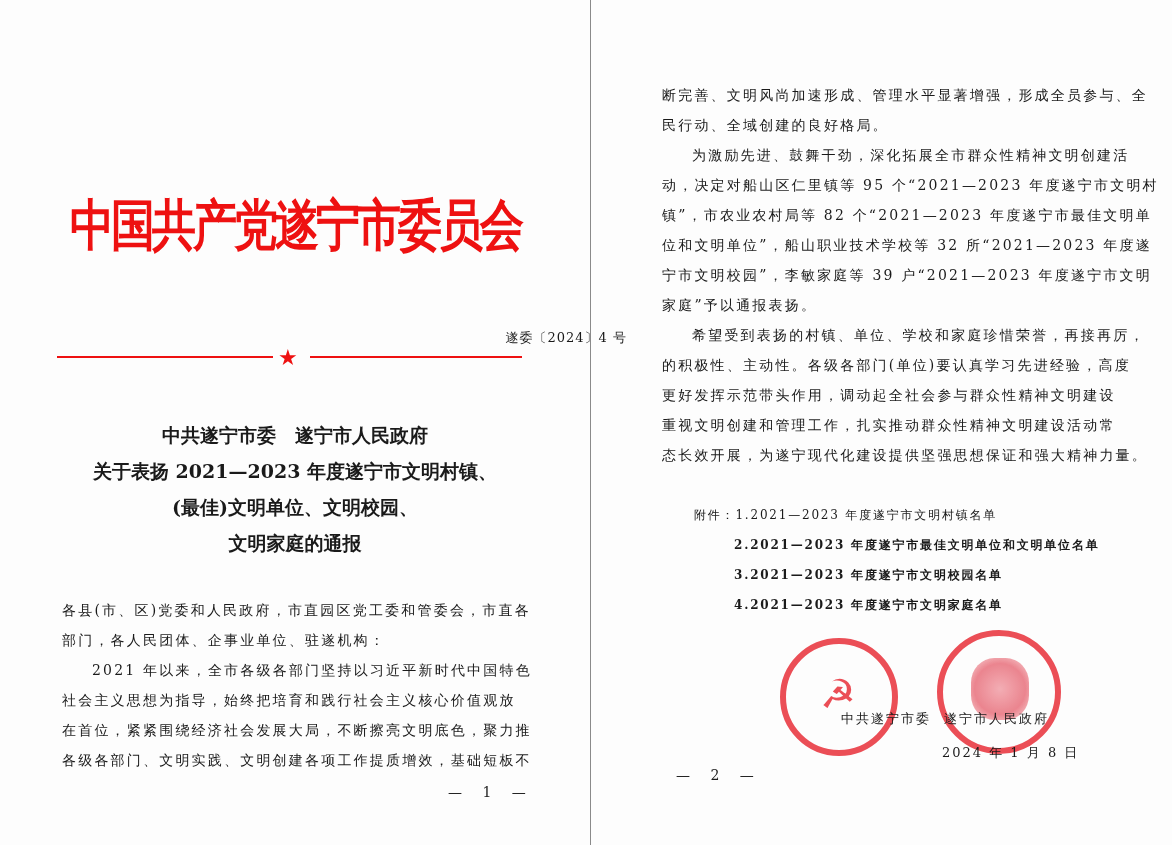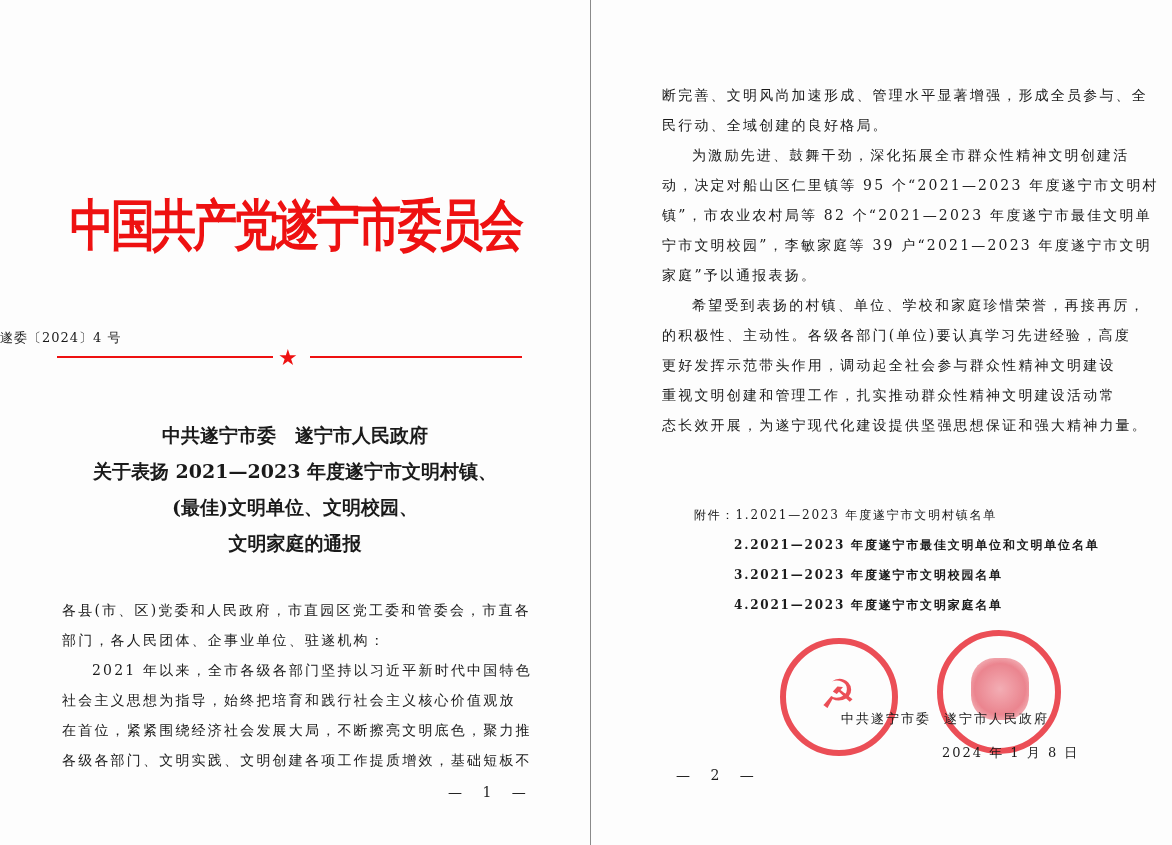--- a/index.html
+++ b/index.html
@@ -12,21 +12,21 @@
   .page-left { left:0; width:590px; }
   .page-right { left:591px; width:581px; }
   .divider { position:absolute; left:590px; top:0; width:1px; height:845px; background:#8a8a8a; }
 
   .red-head {
     position:absolute; left:70px; width:450px; top:172px; text-align:center;
     font-family:"DejaVu Sans","Liberation Sans",sans-serif; font-weight:bold;
     color:#ee1111; font-size:44px; letter-spacing:-3px; transform:scaleY(1.25);
     transform-origin:center top; white-space:nowrap;
   }
-  .doc-no { position:absolute; left:0; width:590px; top:312px; text-align:left; font-size:13px; letter-spacing:1px; }
+  .doc-no { position:absolute; left:0; width:590px; top:312px; text-align:right; font-size:13px; letter-spacing:1px;padding-left:37px; }
   .red-rule { position:absolute; top:339px; height:2px; background:#ee1111; }
   .rule-l { left:57px; width:216px; }
   .rule-r { left:310px; width:212px; }
   .star { position:absolute; left:278px; top:330px; color:#ee1111; font-size:22px; line-height:22px; }
 
   .title { position:absolute; left:40px; width:510px; top:400px; text-align:center; font-weight:bold; font-size:19px; line-height:36px; }
   .title div { white-space:nowrap; }
 
   .body-text { font-size:14px; line-height:30px; letter-spacing:2.2px; white-space:nowrap; }
   .left-body { position:absolute; left:62px; top:578px; width:470px; }
@@ -77,20 +77,21 @@
 <div class="divider"></div>
 
 <div class="page page-right"></div>
 
 <div class="right-body body-text">
   <div>断完善、文明风尚加速形成、管理水平显著增强，形成全员参与、全</div>
   <div>民行动、全域创建的良好格局。</div>
   <div class="indent">为激励先进、鼓舞干劲，深化拓展全市群众性精神文明创建活</div>
   <div>动，决定对船山区仁里镇等 95 个“2021—2023 年度遂宁市文明村</div>
   <div>镇”，市农业农村局等 82 个“2021—2023 年度遂宁市最佳文明单</div>
+  <div>位和文明单位”，船山职业技术学校等 32 所“2021—2023 年度遂</div>
   <div>宁市文明校园”，李敏家庭等 39 户“2021—2023 年度遂宁市文明</div>
   <div>家庭”予以通报表扬。</div>
   <div class="indent">希望受到表扬的村镇、单位、学校和家庭珍惜荣誉，再接再厉，</div>
   <div>的积极性、主动性。各级各部门(单位)要认真学习先进经验，高度</div>
   <div>更好发挥示范带头作用，调动起全社会参与群众性精神文明建设</div>
   <div>重视文明创建和管理工作，扎实推动群众性精神文明建设活动常</div>
   <div>态长效开展，为遂宁现代化建设提供坚强思想保证和强大精神力量。</div>
 </div>
 
 <div class="attach">

